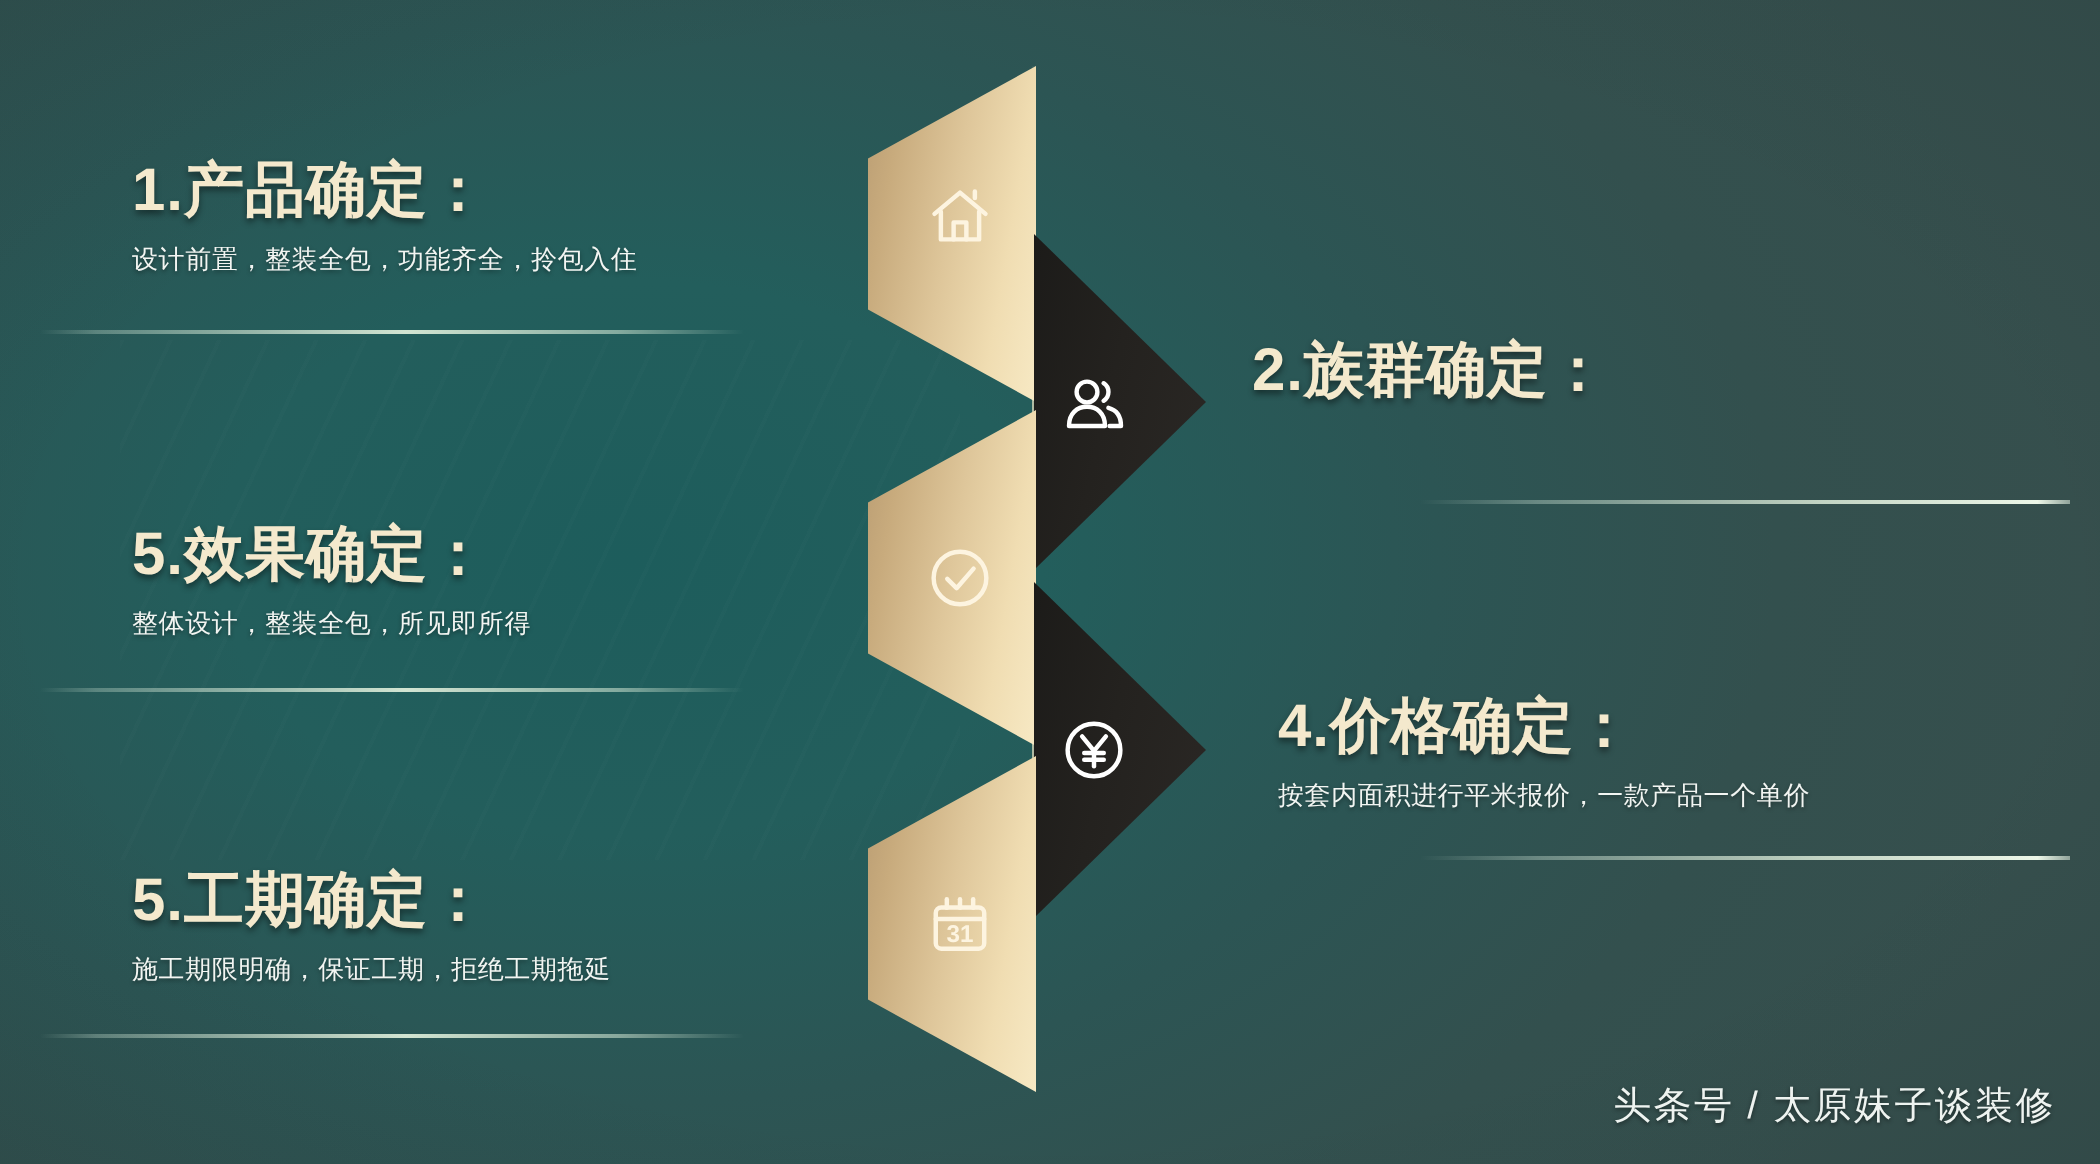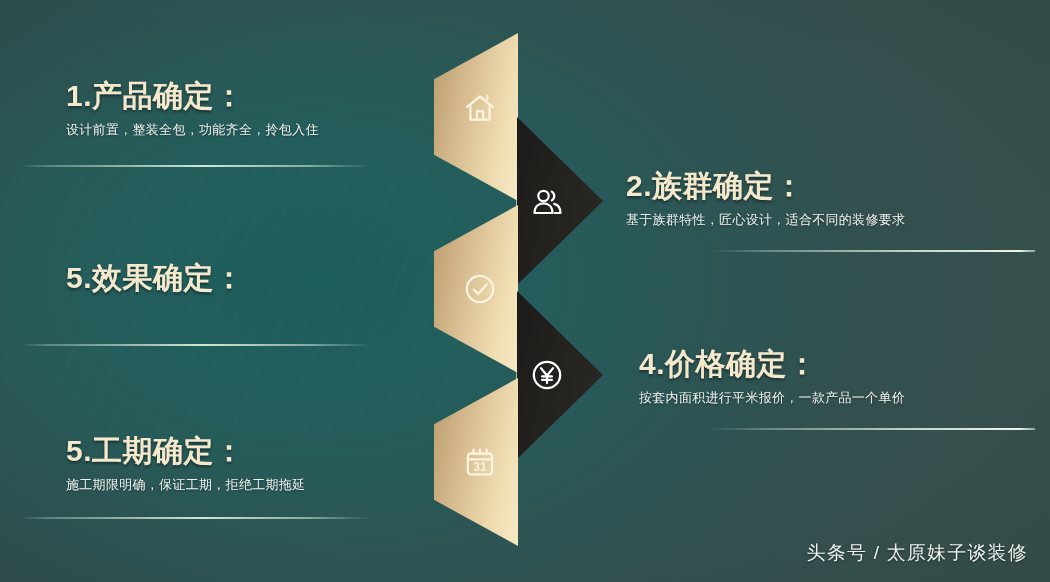--- a/index.html
+++ b/index.html
@@ -193,26 +193,26 @@
   </div>
 
   <div class="row left" style="left:66px; top:80px; width:380px;">
     <div class="title">1.产品确定：</div>
     <div class="desc">设计前置，整装全包，功能齐全，拎包入住</div>
   </div>
   <div class="rule l" style="left:20px; top:165px; width:352px;"></div>
 
   <div class="row right" style="left:626px; top:170px; width:400px;">
     <div class="title">2.族群确定：</div>
-    <div class="desc">基于族群特性，匠心设计，适合不同的装修要求</div>
   </div>
   <div class="rule r" style="left:710px; top:250px; width:325px;"></div>
 
   <div class="row left" style="left:66px; top:262px; width:380px;">
     <div class="title">5.效果确定：</div>
+    <div class="desc">整体设计，整装全包，所见即所得</div>
   </div>
   <div class="rule l" style="left:20px; top:344px; width:352px;"></div>
 
   <div class="row right" style="left:639px; top:348px; width:400px;">
     <div class="title">4.价格确定：</div>
     <div class="desc">按套内面积进行平米报价，一款产品一个单价</div>
   </div>
   <div class="rule r" style="left:710px; top:428px; width:325px;"></div>
 
   <div class="row left" style="left:66px; top:435px; width:380px;">

